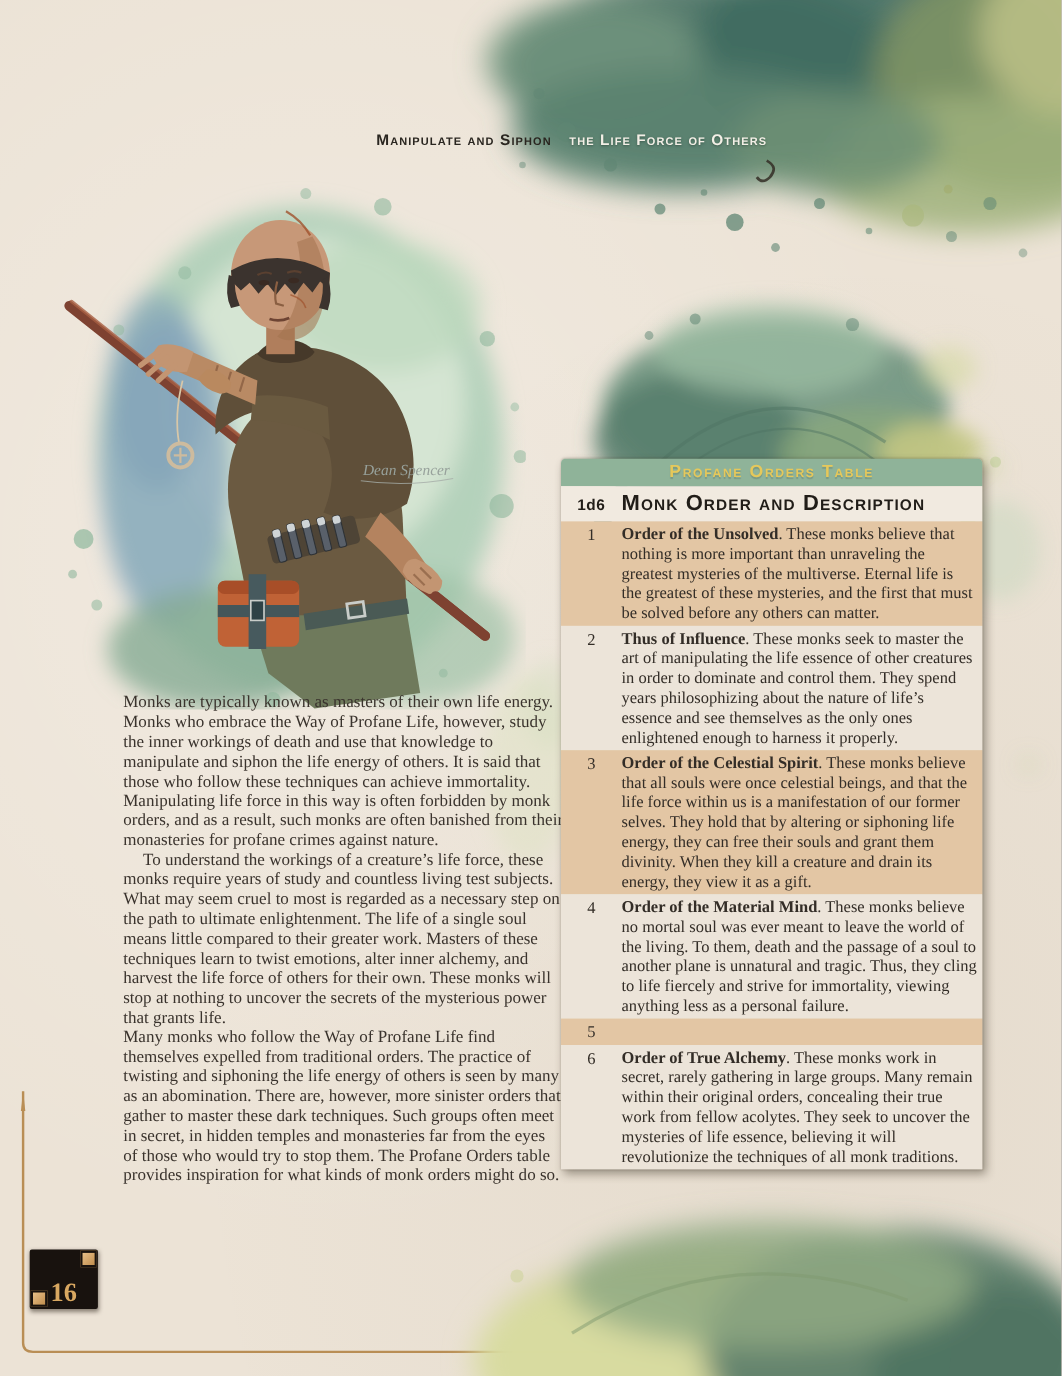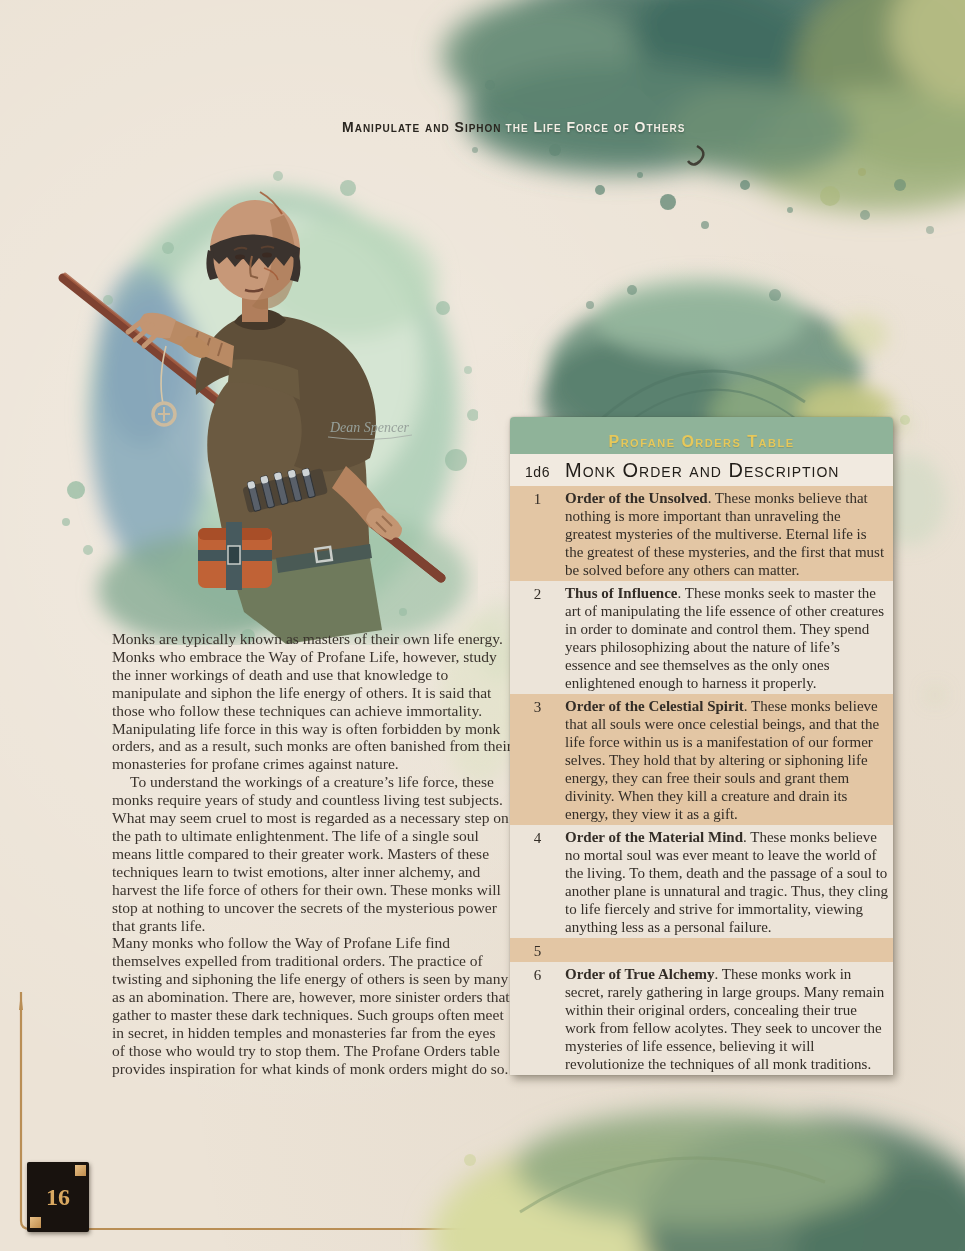--- a/index.html
+++ b/index.html
@@ -13,51 +13,51 @@
   .page{position:relative;width:965px;height:1251px;background:var(--page-bg);overflow:hidden;
         background-image:radial-gradient(ellipse at 30% 40%, rgba(255,255,255,.25), rgba(0,0,0,0) 60%),
                          radial-gradient(ellipse at 80% 80%, rgba(120,100,70,.06), rgba(0,0,0,0) 55%);}
   svg{display:block}
   .bg{position:absolute;inset:0;z-index:0}
   .monk-art{position:absolute;left:48px;top:160px;z-index:1}
   .page-title{position:absolute;top:36px;left:0;width:100%;text-align:center;z-index:3;
     font-family:"Liberation Serif",serif;font-variant:small-caps;font-weight:700;
     font-size:45px;letter-spacing:2px;color:var(--accent-heading);
     text-shadow:0 1px 0 rgba(255,255,255,.35);}
-  .subtitle{position:absolute;left:342px;top:119px;z-index:3;display:flex;gap:4px;align-items:baseline;
+  .subtitle{position:absolute;left:342px;top:119px;z-index:3;display:flex;gap:16px;align-items:baseline;
     font-family:"Liberation Sans",sans-serif;font-variant:small-caps;font-weight:700;
     font-size:14px;letter-spacing:1px;}
   .subtitle .dark{color:#2a2620}
   .subtitle .light{color:#f3efe6;text-shadow:0 1px 2px rgba(30,50,40,.5)}
   .leftcol{position:absolute;left:68px;top:630px;width:400px;z-index:2;color:var(--body-text);
     font-size:15.5px;line-height:17.9px;margin-left:44px;}
   .leftcol p{margin:0}
   .leftcol p.indent{text-indent:18px}
   .section-heading{font-variant:small-caps;font-weight:700;color:var(--accent-heading);
     font-size:21px;letter-spacing:.5px;margin:7px 0 3px;line-height:24px;}
   .ptable{position:absolute;left:510px;top:417px;width:383px;z-index:2;
     box-shadow:3px 4px 9px rgba(60,50,35,.45), 0 0 2px rgba(60,50,35,.25);
     border-radius:4px 4px 0 0;}
   .t-title{background:var(--table-header-bg);color:var(--table-header-text);
     font-family:"Liberation Sans",sans-serif;font-variant:small-caps;font-weight:700;
-    font-size:16px;letter-spacing:1.5px;text-align:center;padding:16px 0 3px;
+    font-size:16px;letter-spacing:1.5px;text-align:center;padding:4px 0 3px;
     border-radius:4px 4px 0 0;text-shadow:0 1px 1px rgba(0,0,0,.15);}
   .t-head{display:flex;background:var(--head-row);color:#211d18;
-    font-family:"Liberation Sans",sans-serif;font-weight:400;font-size:14px;
+    font-family:"Liberation Sans",sans-serif;font-weight:700;font-size:14px;
     padding:5px 0 4px;align-items:baseline;}
   .t-head .roll-h{width:55px;text-align:center;letter-spacing:.5px}
   .t-head .desc-h{flex:1;font-variant:small-caps;letter-spacing:1px;font-size:20px}
   .trow{display:flex;padding:3px 0 2px;color:#332d27;font-size:15px;line-height:18px;}
   .trow:nth-child(odd){background:var(--row-tan)}
   .trow:nth-child(even){background:var(--row-cream)}
   .trow .roll{width:55px;text-align:center;flex:none;padding-top:1px}
   .trow .desc{flex:1;padding-right:5px}
   .trow .desc b{font-weight:700}
-  .badge{position:absolute;left:27px;top:1162px;width:62px;height:70px;background:var(--badge-bg);
-    z-index:4;display:flex;align-items:center;justify-content:center;border-radius:2px;
+  .badge{position:absolute;left:27px;top:1136px;width:62px;height:54px;background:var(--badge-bg);
+    z-index:4;display:flex;align-items:flex-end;justify-content:center;border-radius:2px;
     box-shadow:1px 2px 4px rgba(40,30,20,.5);}
   .badge .num{color:var(--badge-gold);font-weight:700;font-size:24px;font-family:"Liberation Serif",serif;}
   .badge .sq{position:absolute;width:15px;height:15px;background:var(--badge-gold);
     border:2px solid var(--badge-bg);background-image:linear-gradient(135deg,#e8c088,#c08d4d);}
   .badge .sq.tr{top:1px;right:1px}
   .badge .sq.bl{bottom:2px;left:1px}
 </style>
 </head>
 <body>
 

